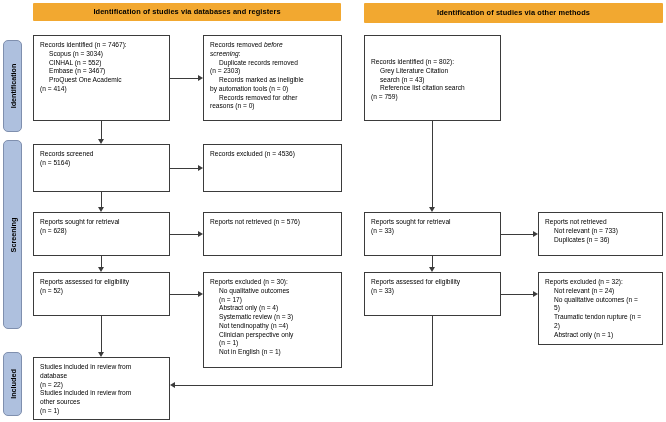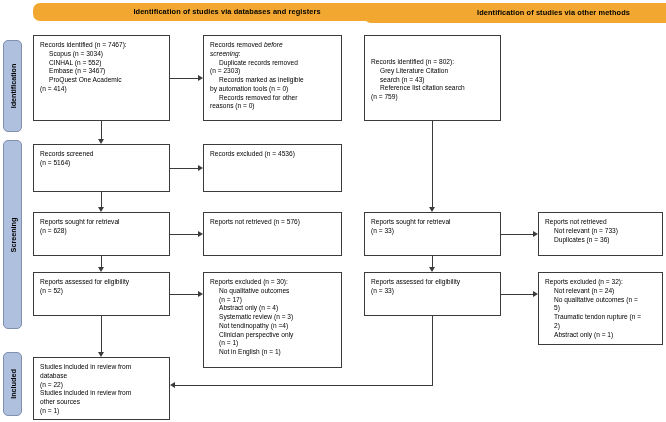--- a/index.html
+++ b/index.html
@@ -15,31 +15,30 @@
     width: 666px;
     height: 422px;
     background: #ffffff;
     overflow: hidden;
   }
 
   
   .banner {
     position: absolute;
     background: #F2A830;
-    border-radius: 7px;
+    border-radius: 1px;
     color: #000000;
     font-size: 7.4px;
     font-weight: bold;
     display: flex;
     align-items: center;
     justify-content: center;
     text-align: center;
     line-height: 1.1;
     letter-spacing: 0.1px;
-    padding-left: 40px;
   }
 
   
   .stage {
     position: absolute;
     background: #AEC0DE;
     border: 1px solid #7f8fae;
     border-radius: 5px;
     color: #000000;
     font-size: 7.2px;

